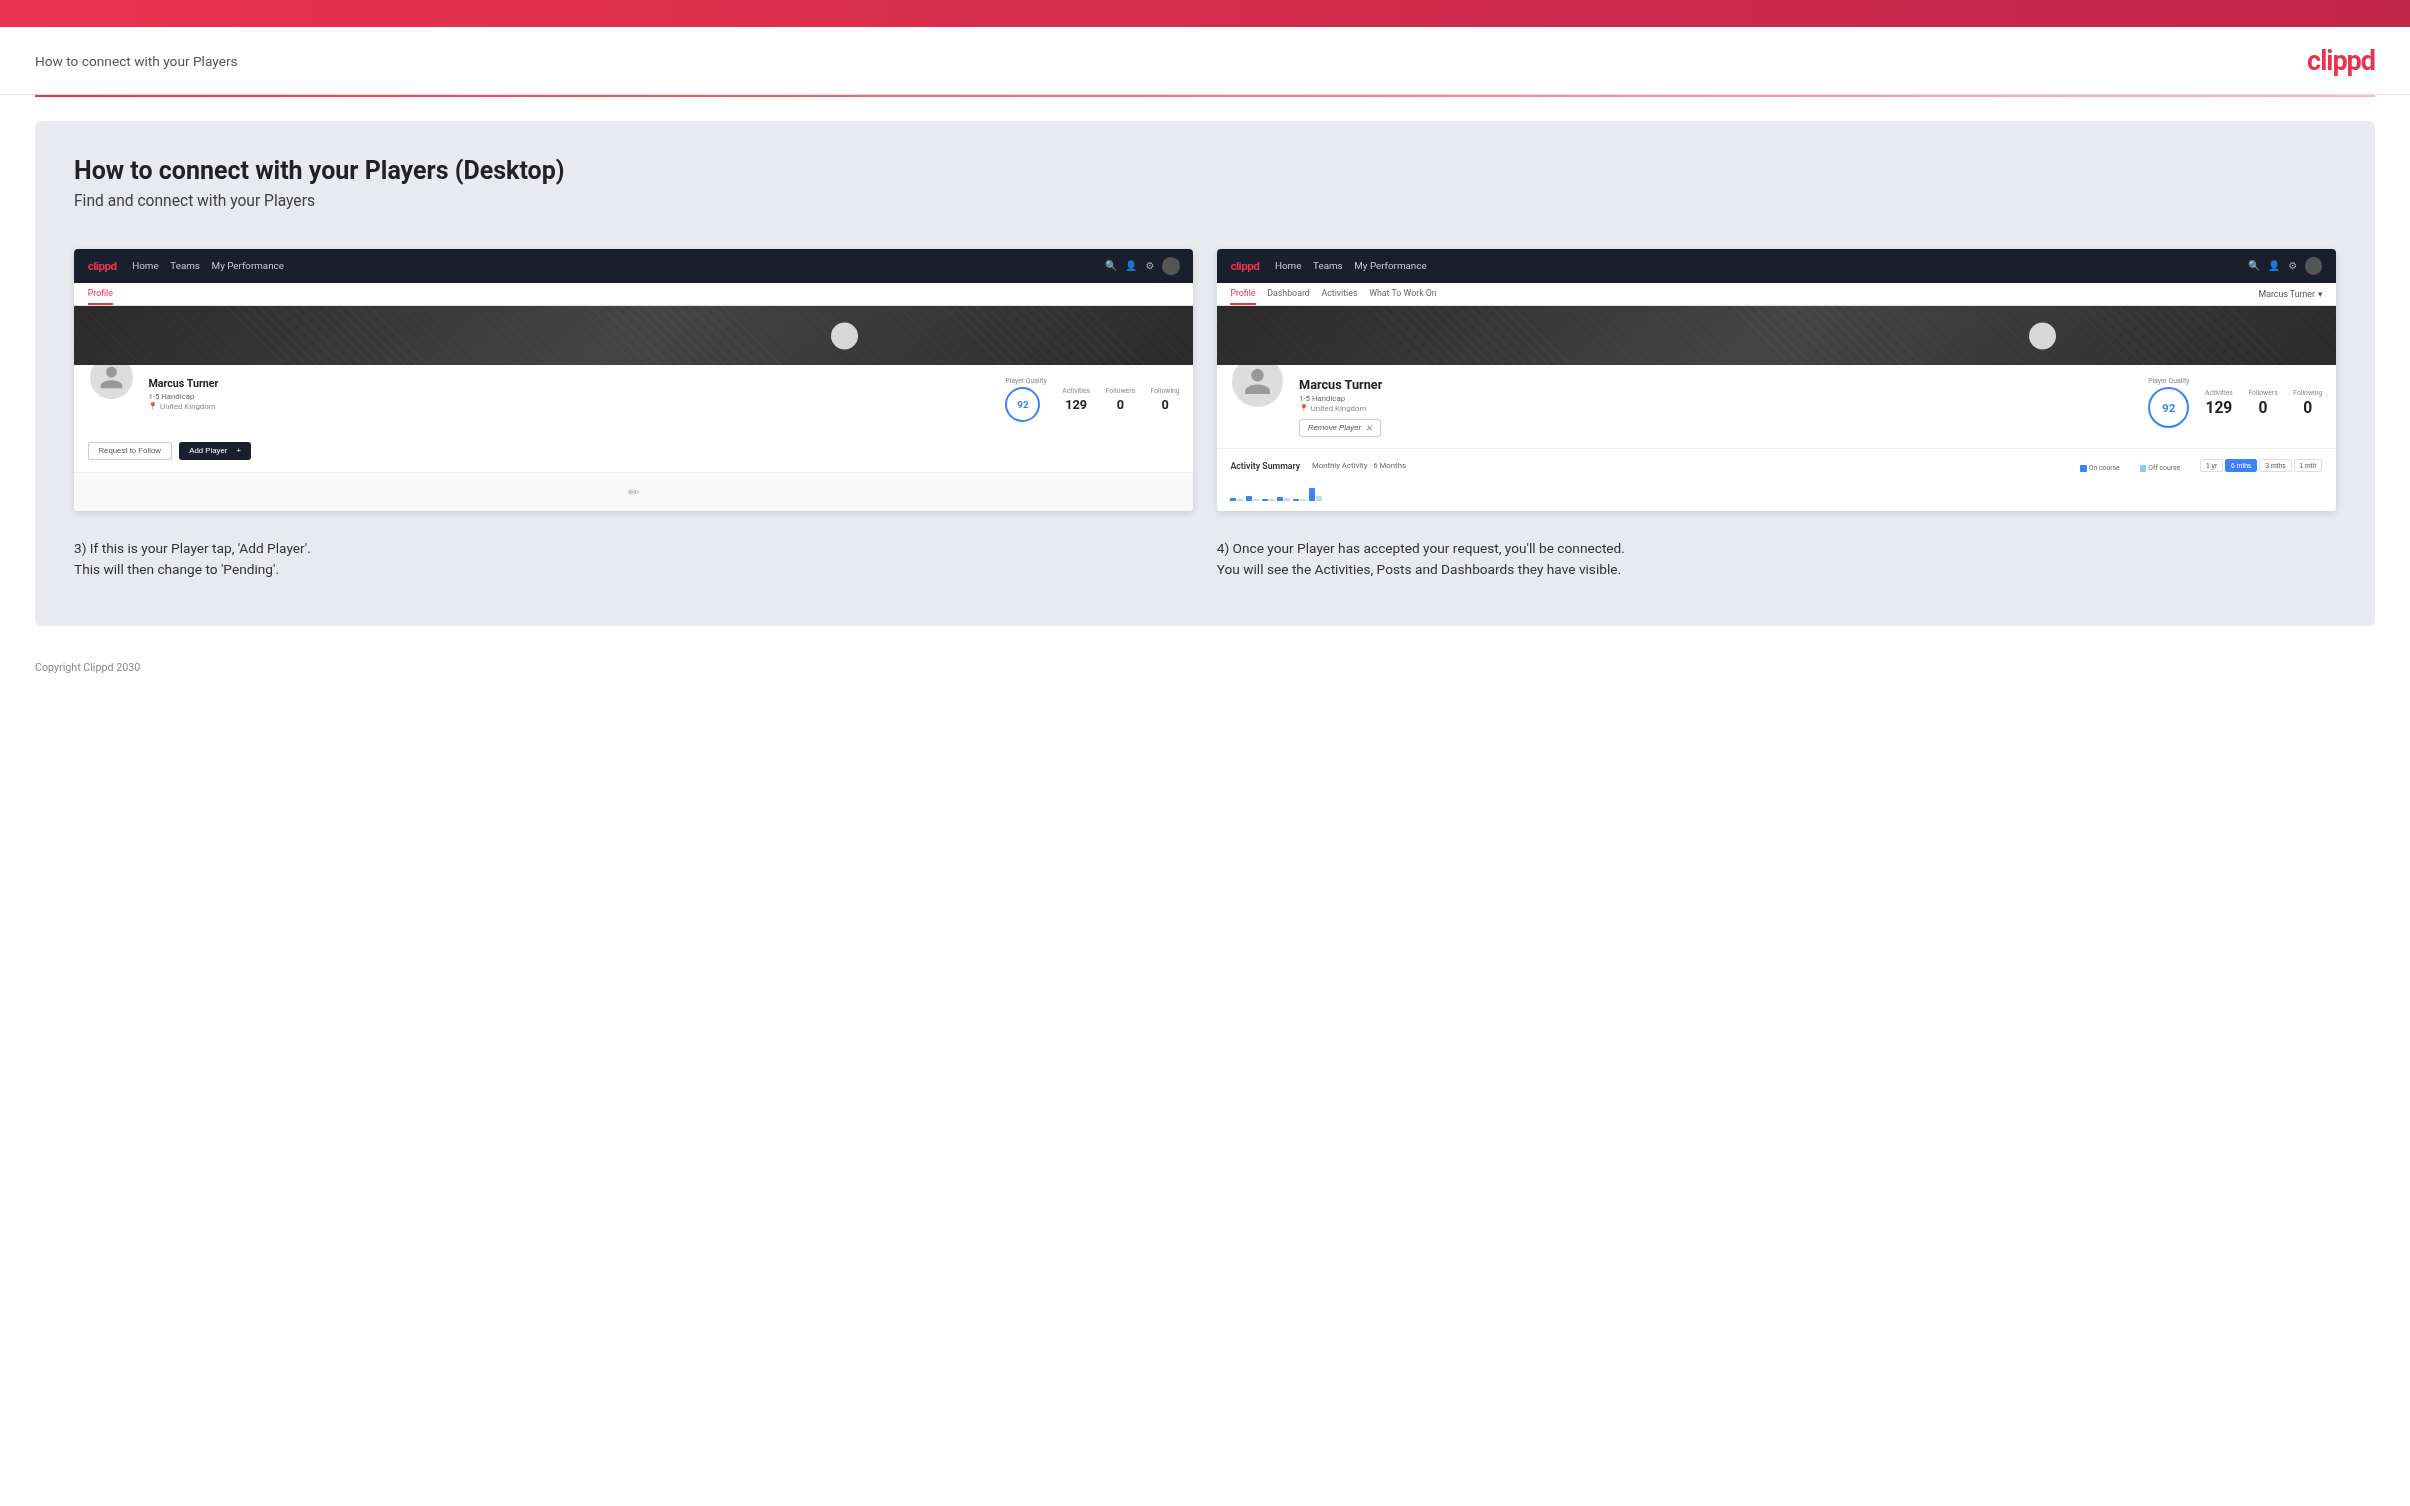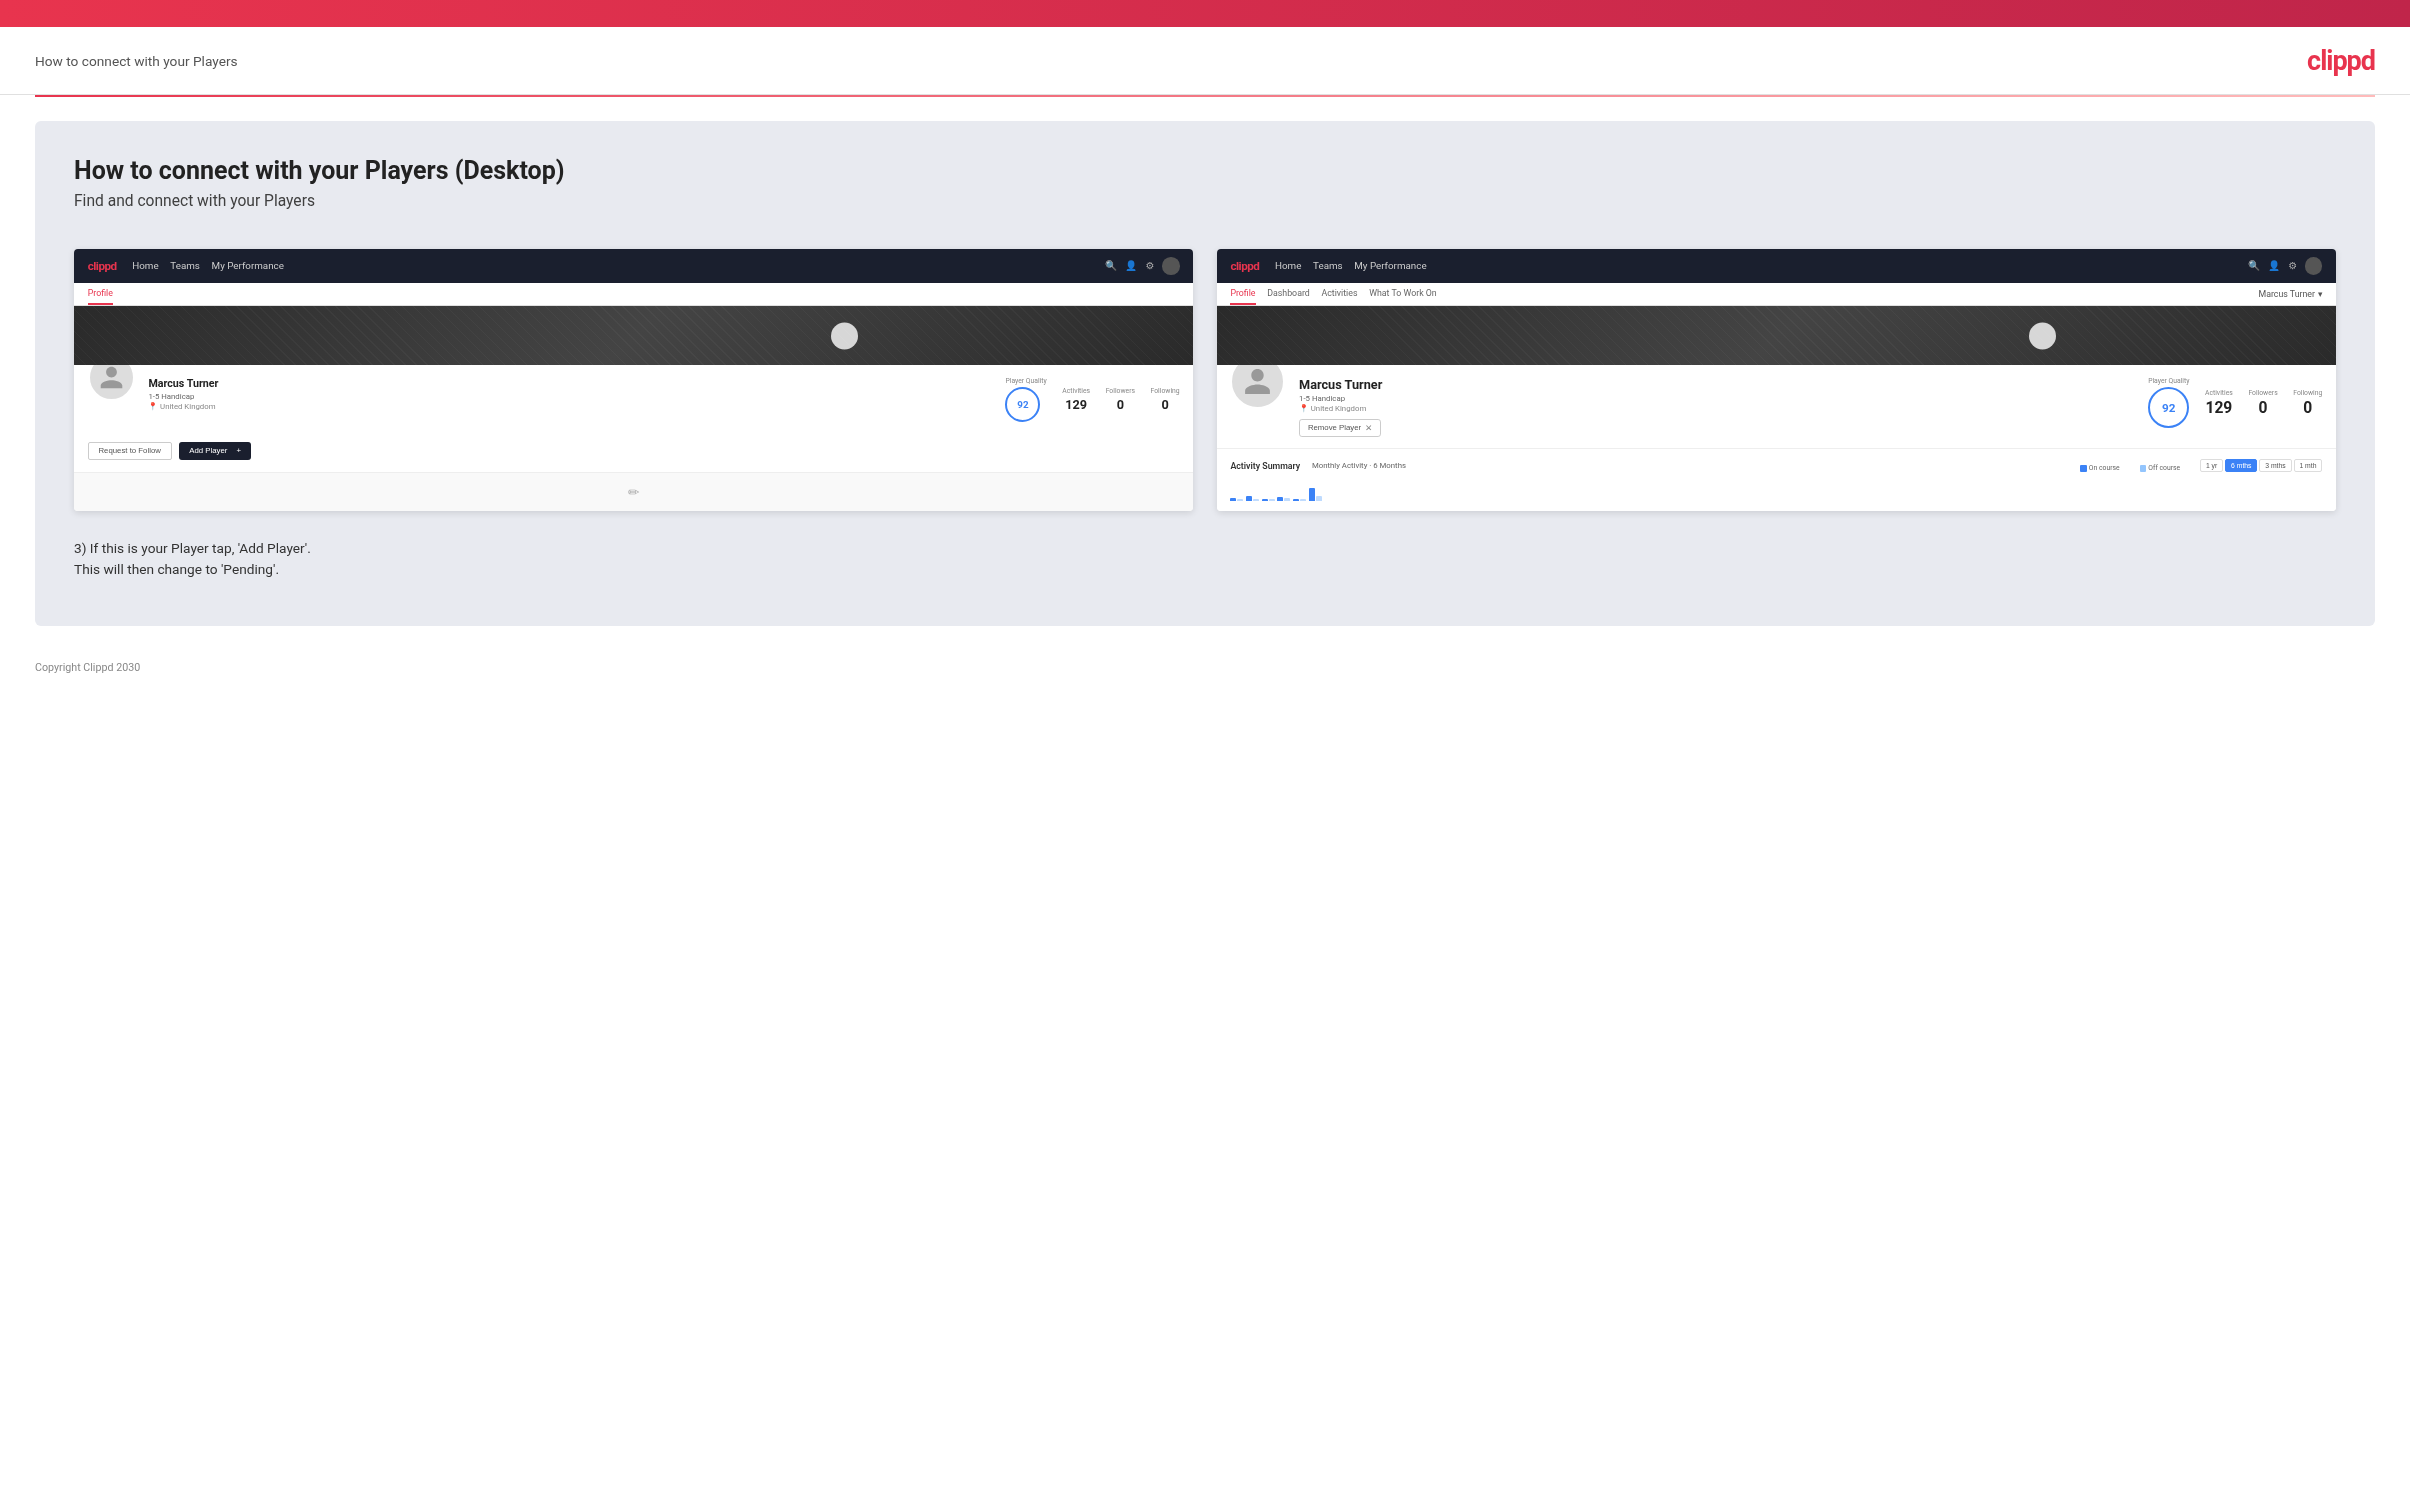--- a/index.html
+++ b/index.html
@@ -295,20 +295,21 @@
       border: 1px solid #ccc;
       padding: 2.9px 7.8px;
       font-size: 7.8px;
       border-radius: 2.9px;
       cursor: pointer;
       color: #555;
       display: flex;
       align-items: center;
       gap: 3.9px;
       margin-top: 5.9px;
+      font-style: italic;
     }
     .remove-x {
       color: #888;
       font-size: 8.8px;
     }
 
     
     .activity-summary {
       background: #fff;
       padding: 9.8px 13.7px;
@@ -628,20 +629,23 @@
             </div>
           </div>
       </div>
     </div>
   </div>
 
   <div class="captions-row">
     <div class="caption-box">
       <div class="caption-text">3) If this is your Player tap, 'Add Player'.<br>This will then change to 'Pending'.</div>
     </div>
+    <div class="caption-box">
+      <div class="caption-text">4) Once your Player has accepted your request, you'll be connected.<br>You will see the Activities, Posts and Dashboards they have visible.</div>
+    </div>
   </div>
 
 </div>
 
 <div class="footer">
   <span>Copyright Clippd 2030</span>
 </div>
 
 
 </body></html>

